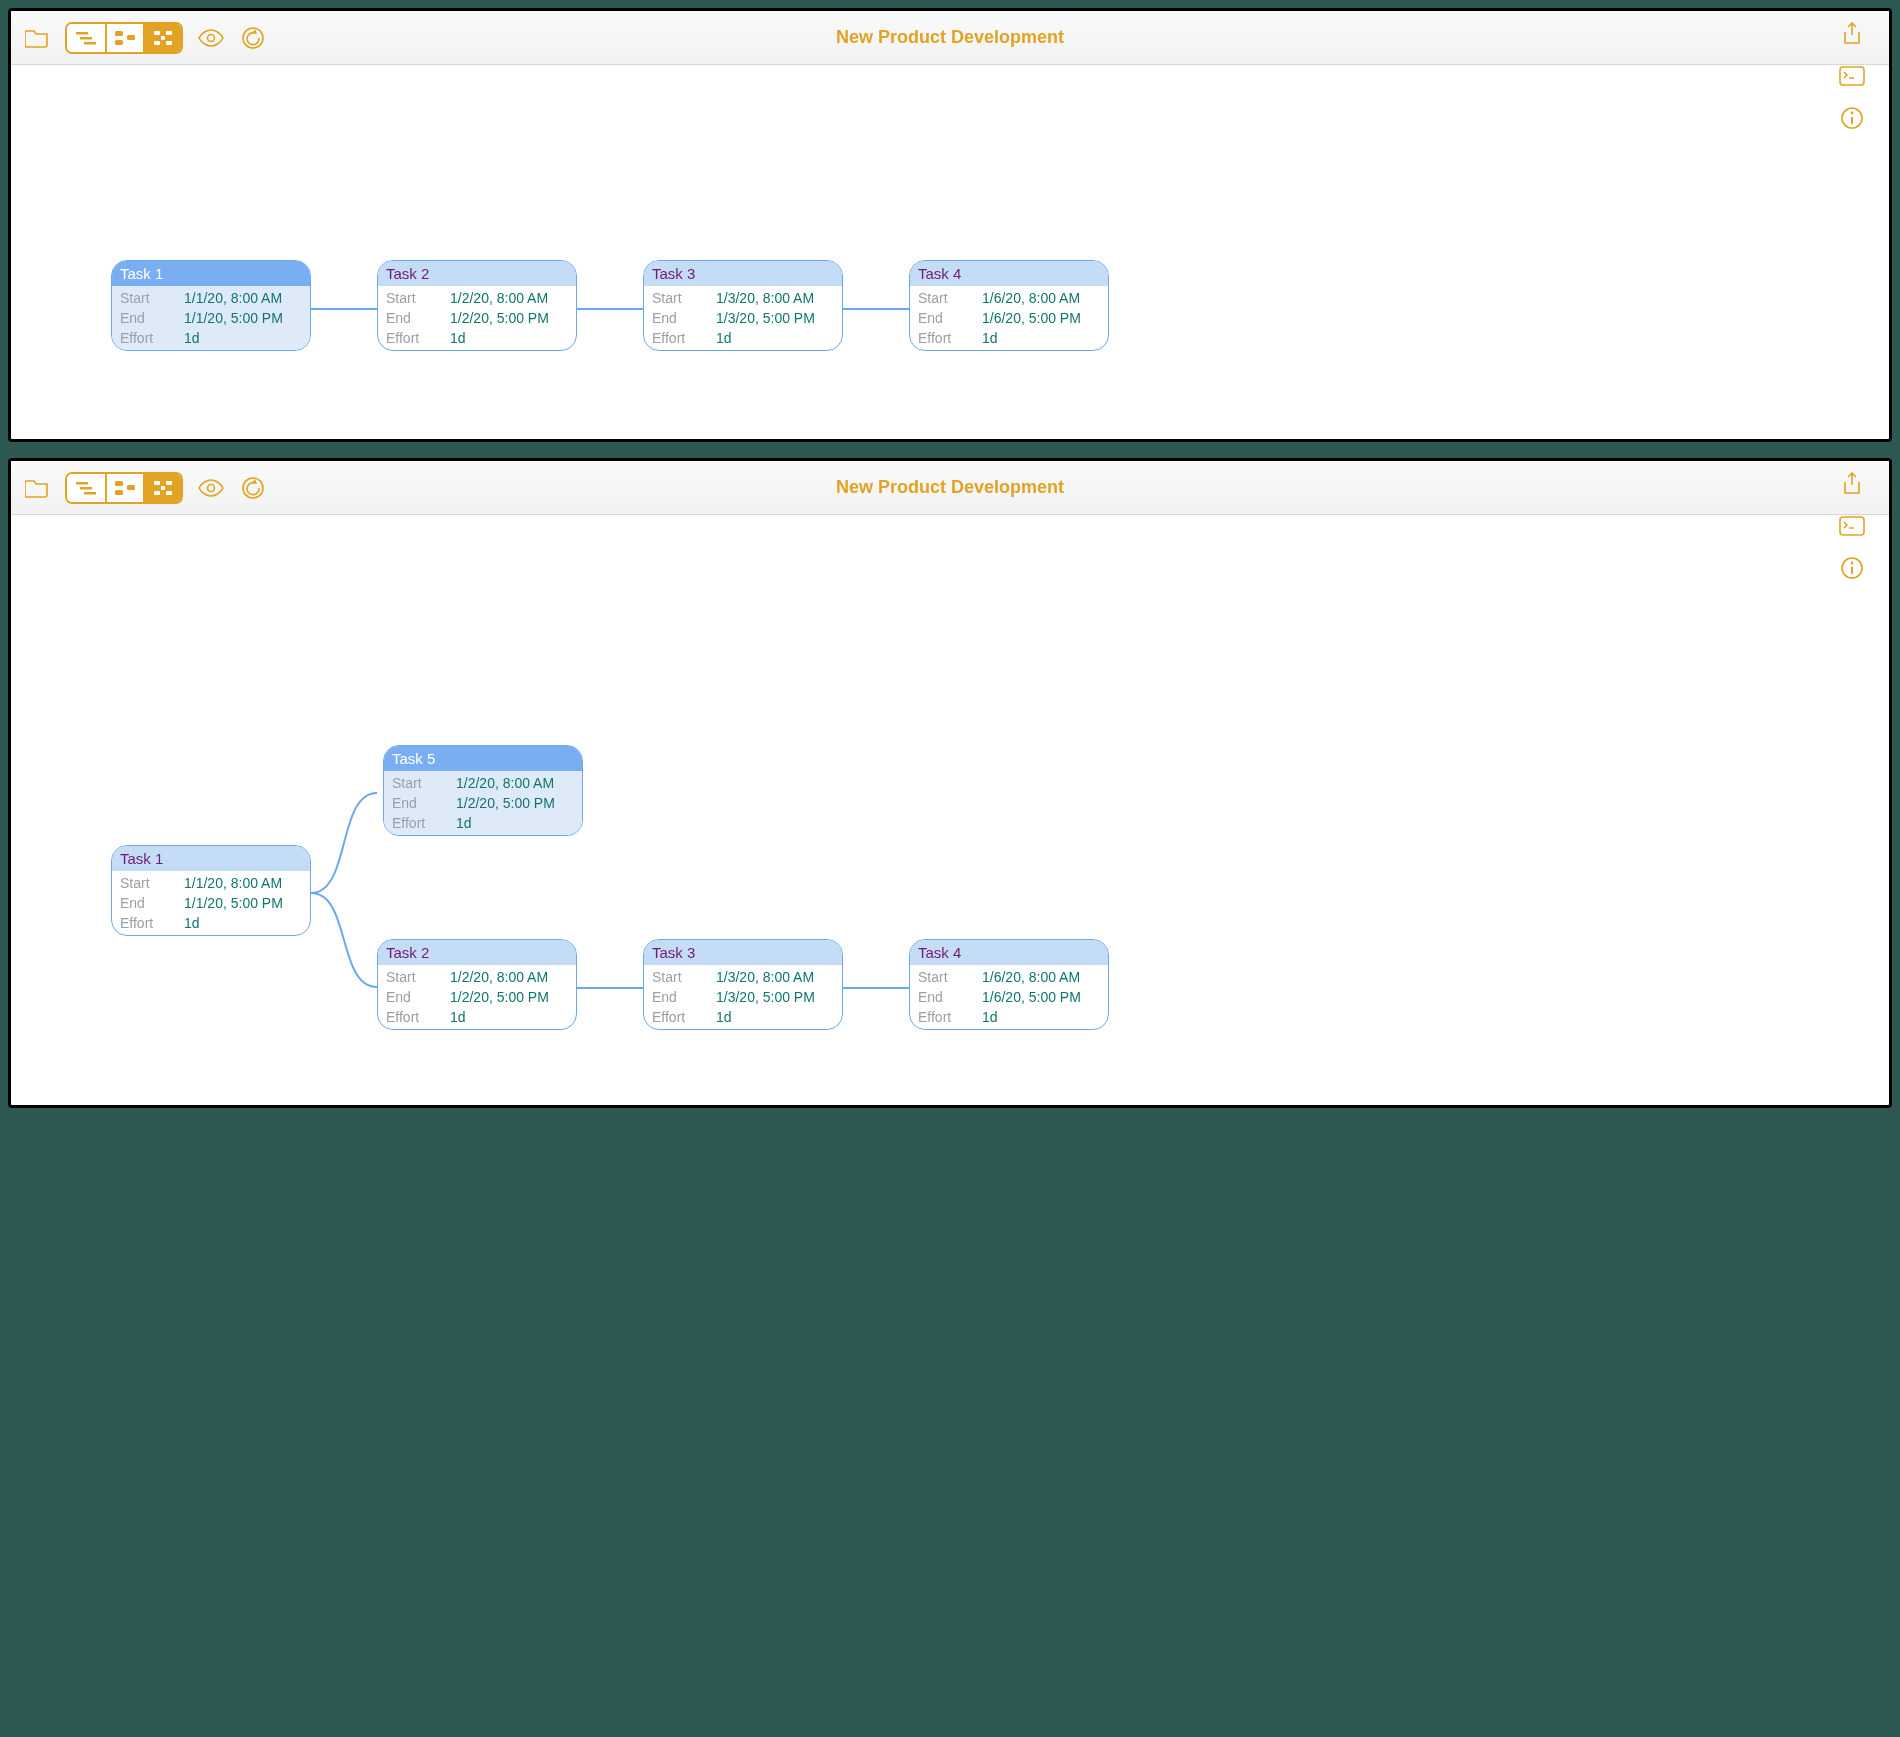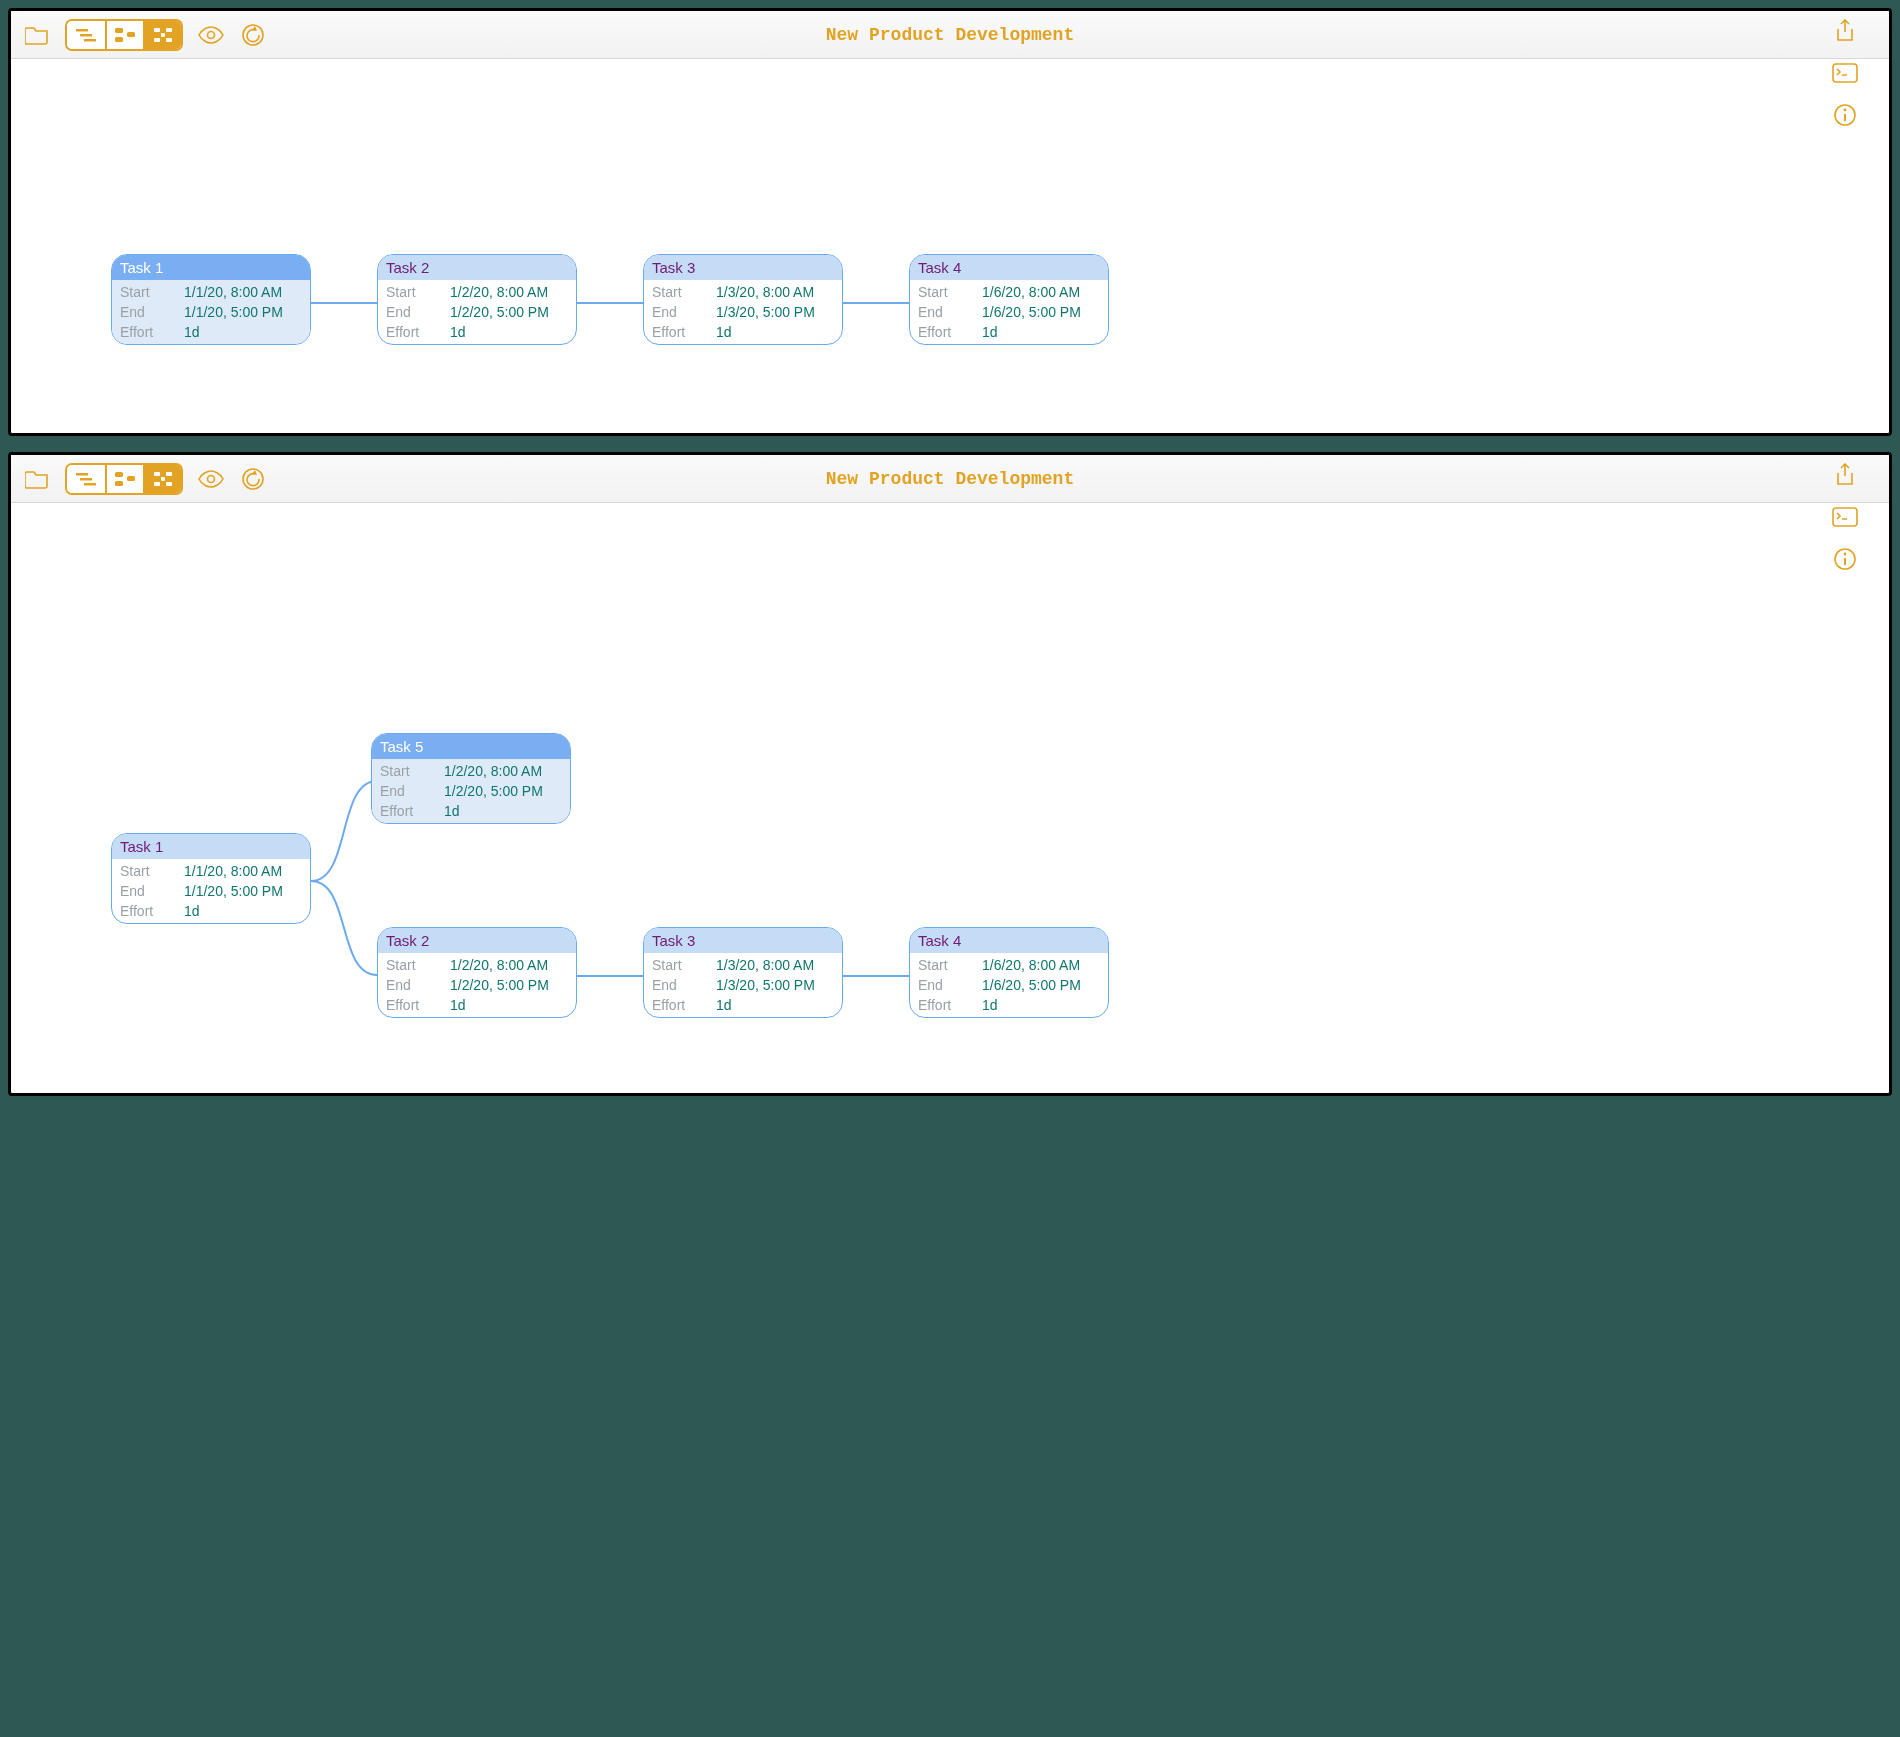--- a/index.html
+++ b/index.html
@@ -10,28 +10,27 @@
   }
   .panel {
     background: #fff;
     border: 3px solid #000;
     border-radius: 4px;
     margin-bottom: 16px;
     overflow: hidden;
     position: relative;
   }
   .toolbar {
-    height: 48px;
+    height: 54px;
     background: linear-gradient(#fafafa,#f2f2f2);
     border-bottom: 1px solid #d8d8d8;
     display: flex;
     align-items: center;
     padding: 0 12px;
     position: relative;
-    font-family: Liberation Mono, monospace;
   }
   .toolbar-left, .toolbar-right { display: flex; align-items: center; gap: 14px; }
   .toolbar-left { flex: 0 0 auto; }
   .toolbar-center {
     position: absolute; left: 0; right: 0; text-align: center;
     pointer-events: none;
     font-size: 18px; font-weight: 600;
     color: #e2a324;
   }
   .toolbar-right { margin-left: auto; flex-direction: column; }
@@ -336,21 +335,21 @@
           <div class="trow">
             <span class="tlabel">End</span>
             <span class="tval">1/1/20, 5:00 PM</span>
           </div>
           <div class="trow">
             <span class="tlabel">Effort</span>
             <span class="tval">1d</span>
           </div>
         </div>
       </div>
-      <div class="task-card" style="left: 360px; top: 230px;">
+      <div class="task-card" style="left: 372px; top: 230px;">
         <div class="task-head selhead">Task 5</div>
         <div class="task-body selbody">
           <div class="trow">
             <span class="tlabel">Start</span>
             <span class="tval">1/2/20, 8:00 AM</span>
           </div>
           <div class="trow">
             <span class="tlabel">End</span>
             <span class="tval">1/2/20, 5:00 PM</span>
           </div>

